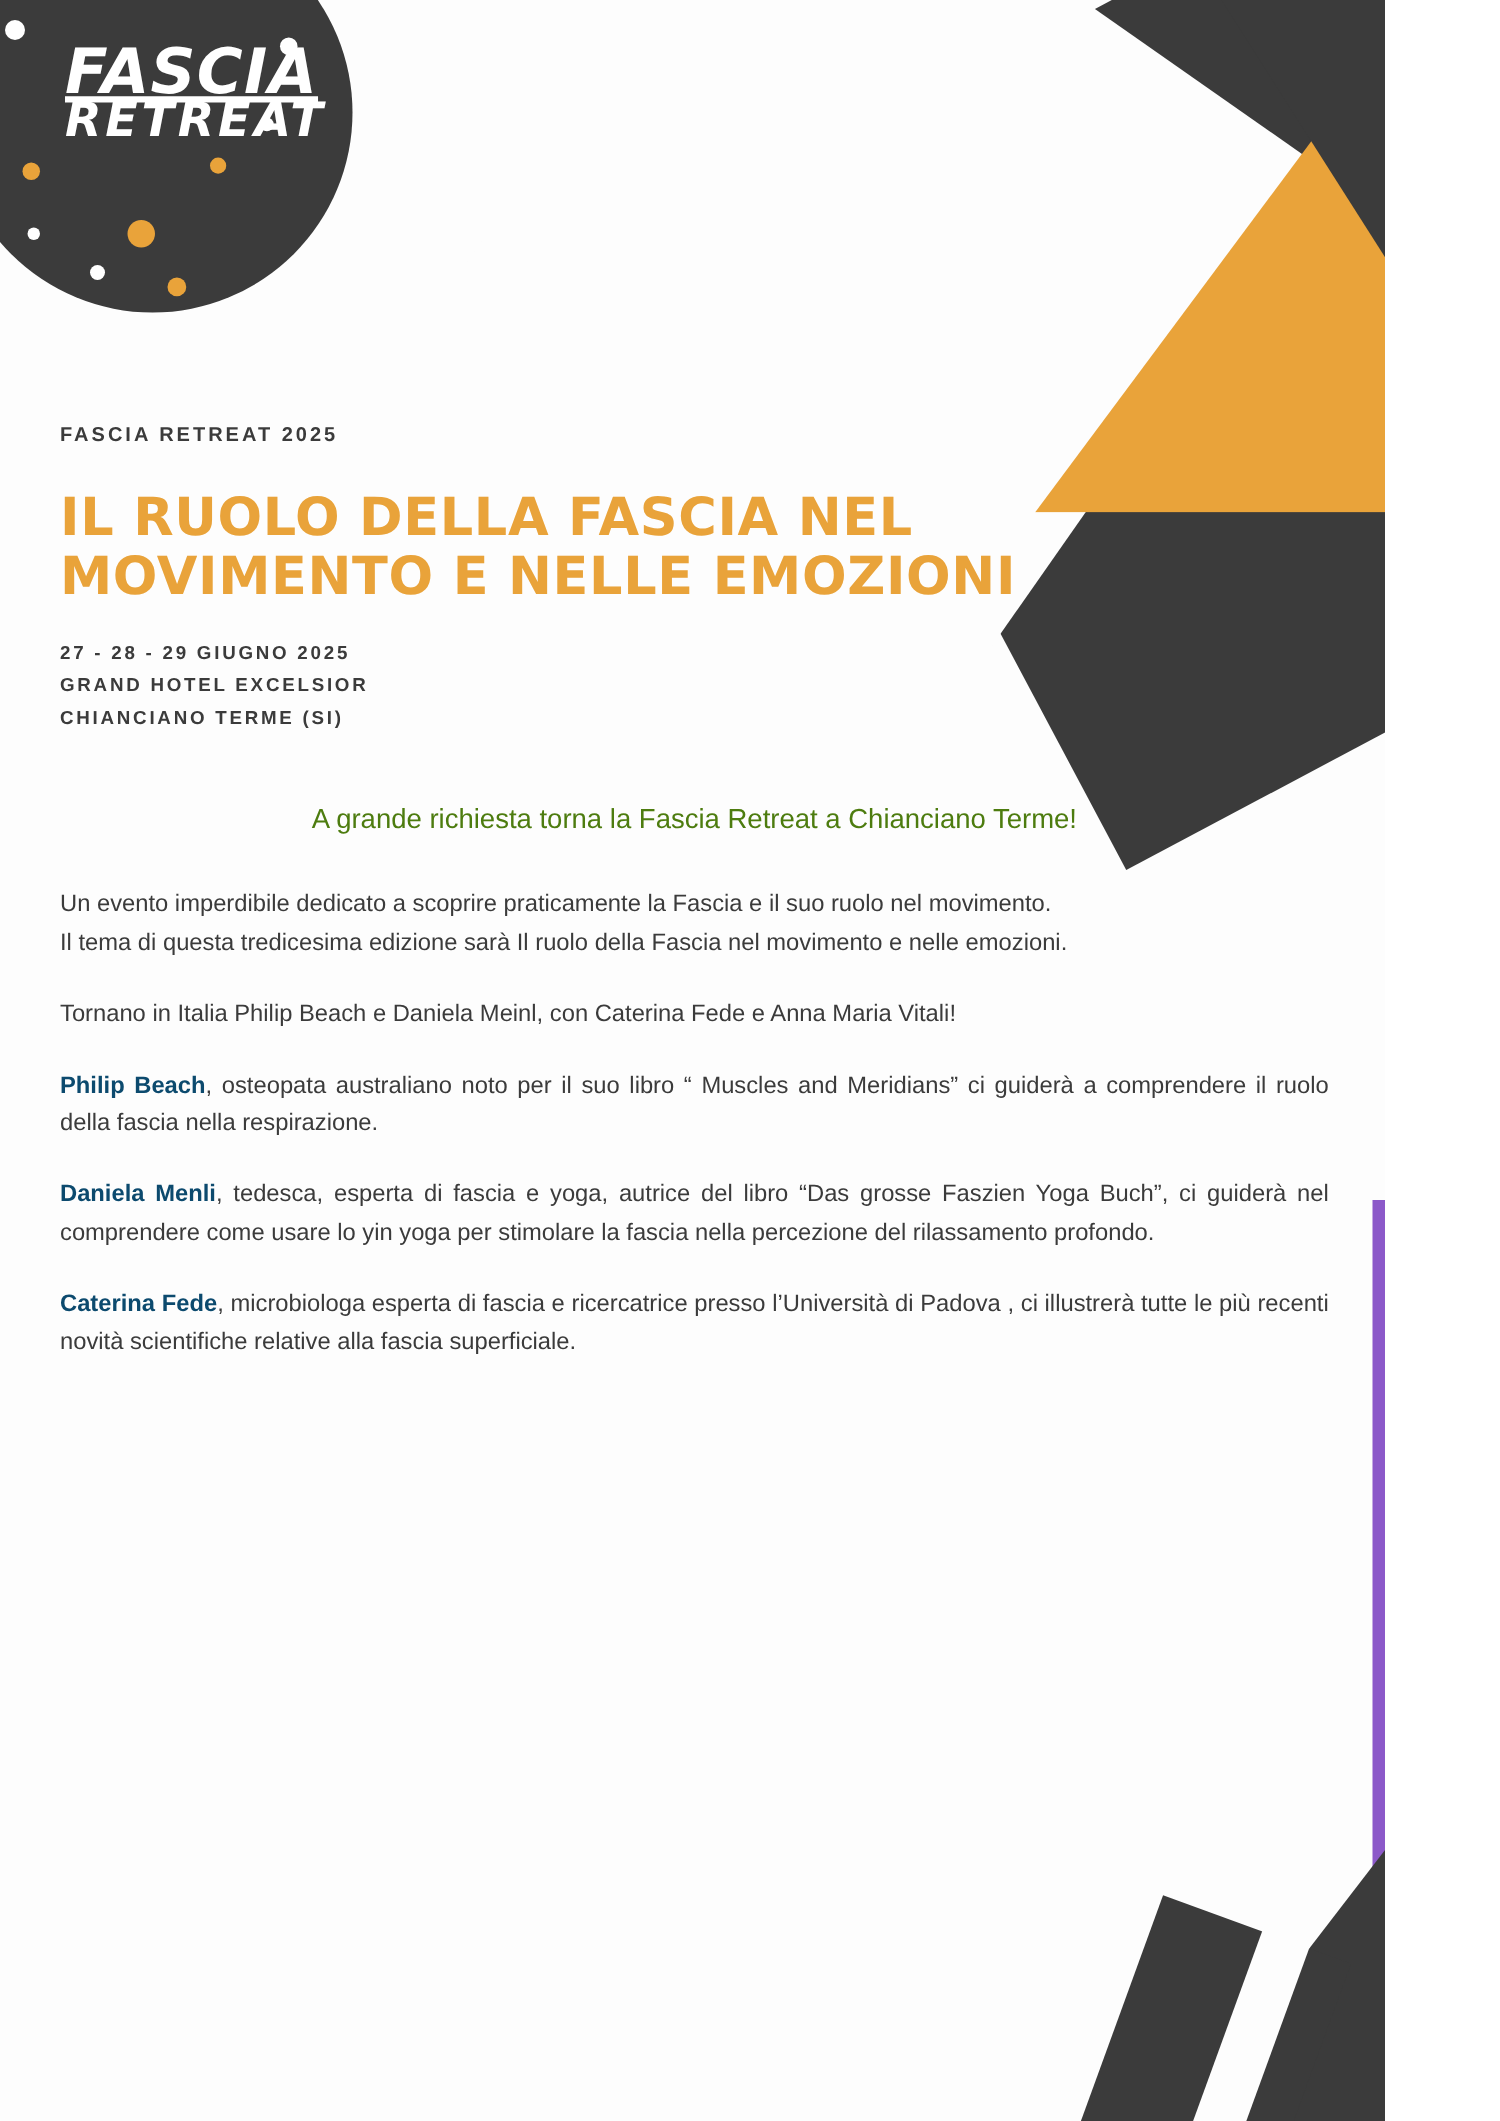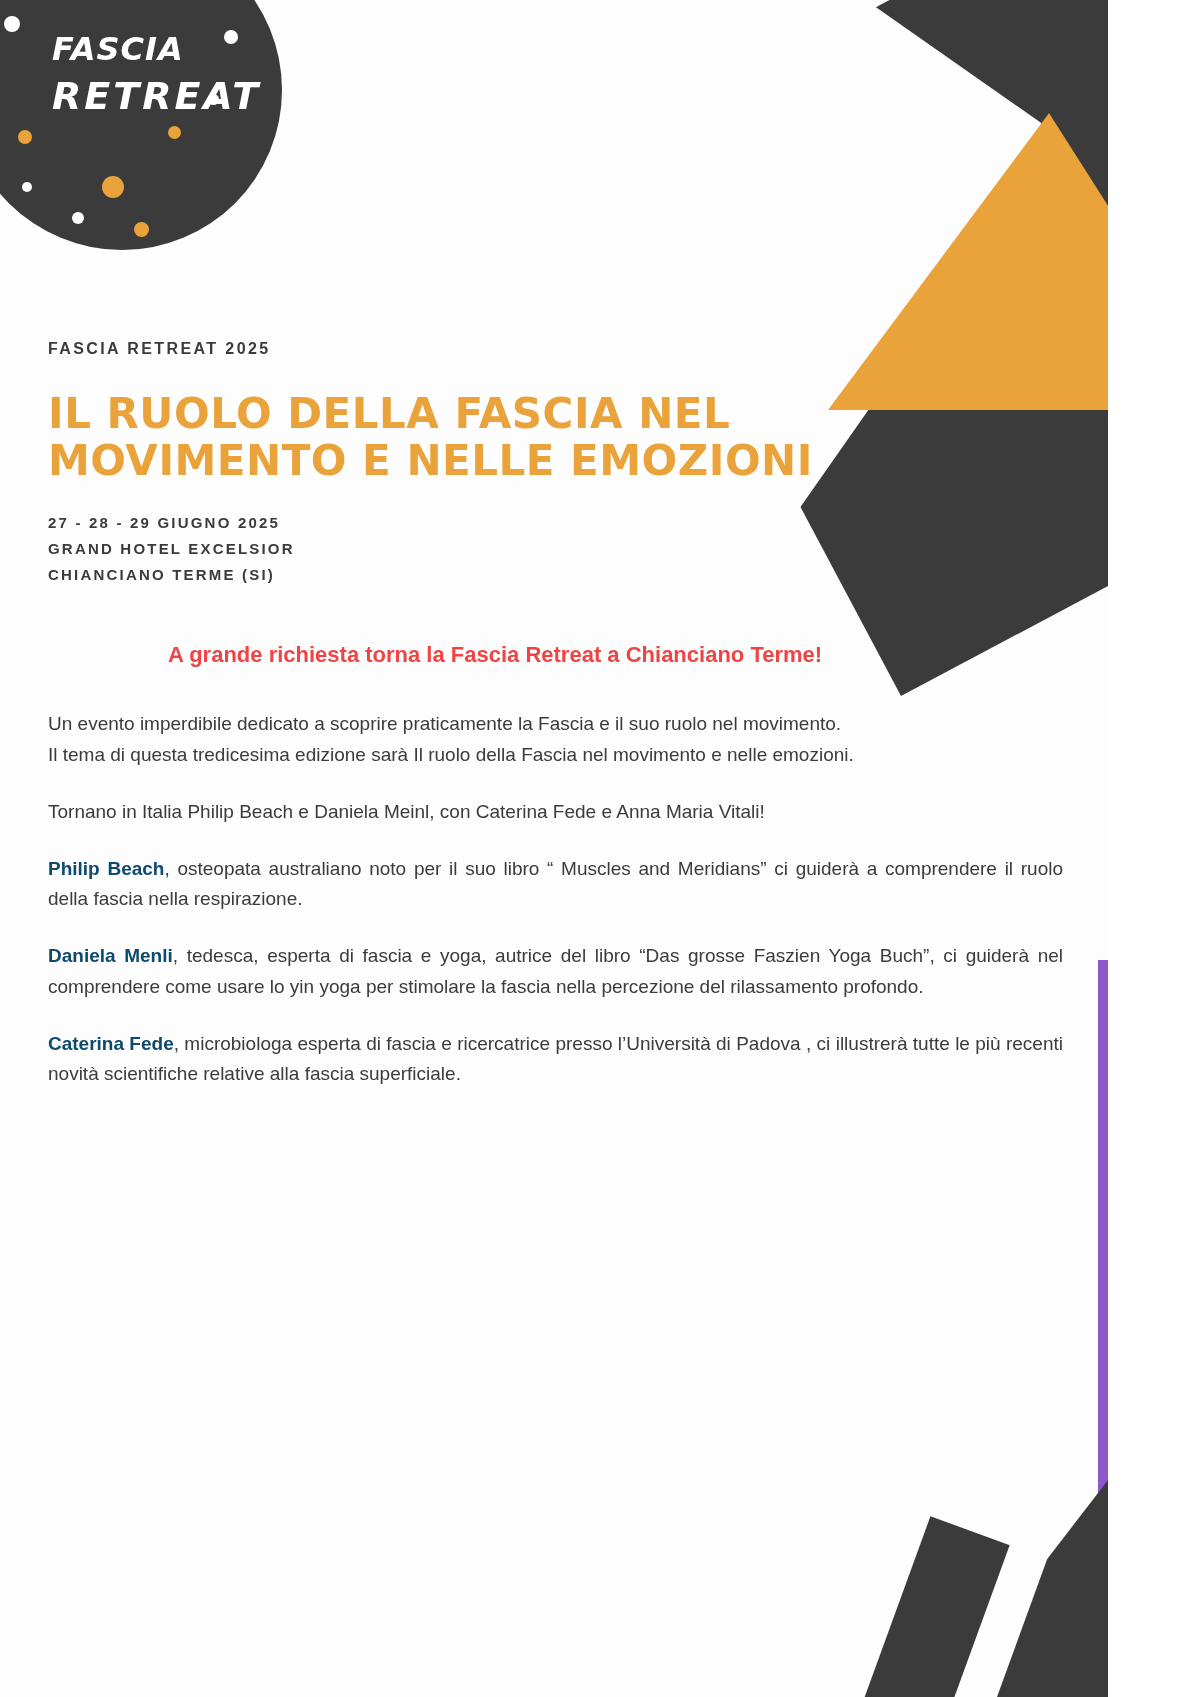--- a/index.html
+++ b/index.html
@@ -79,21 +79,21 @@
     position: absolute;
     left: 90px;
     top: 120px;
     color: #ffffff;
     font-family: "DejaVu Sans", sans-serif;
     font-weight: bold;
     font-style: italic;
     letter-spacing: 1px;
     line-height: 0.95;
   }
-  .logo-line1 { font-size: 32px; }
+  .logo-line1 { font-size: 50px; text-decoration: underline; }
   .logo-line2 { font-size: 38px; letter-spacing: 3px; }
 
   
   .edge-purple {
     position: absolute;
     right: 0;
     top: 960px;
     width: 10px;
     height: 600px;
     background: #8c59c9;
@@ -157,23 +157,24 @@
   .meta-line {
     font-size: 15px;
     font-weight: bold;
     letter-spacing: 2.2px;
     color: #3b3b3b;
     line-height: 1.72;
   }
 
   .subhead {
     margin-top: 52px;
+    text-align: center;
     font-size: 22px;
-    font-weight: bold;
-    color: #ef4444;
+    font-weight: normal;
+    color: #4d7c0f;
     line-height: 1.45;
     padding: 0 120px;
   }
 
   .body-block {
     margin-top: 38px;
     font-size: 19px;
     line-height: 1.62;
     color: #3b3b3b;
     text-align: justify;

